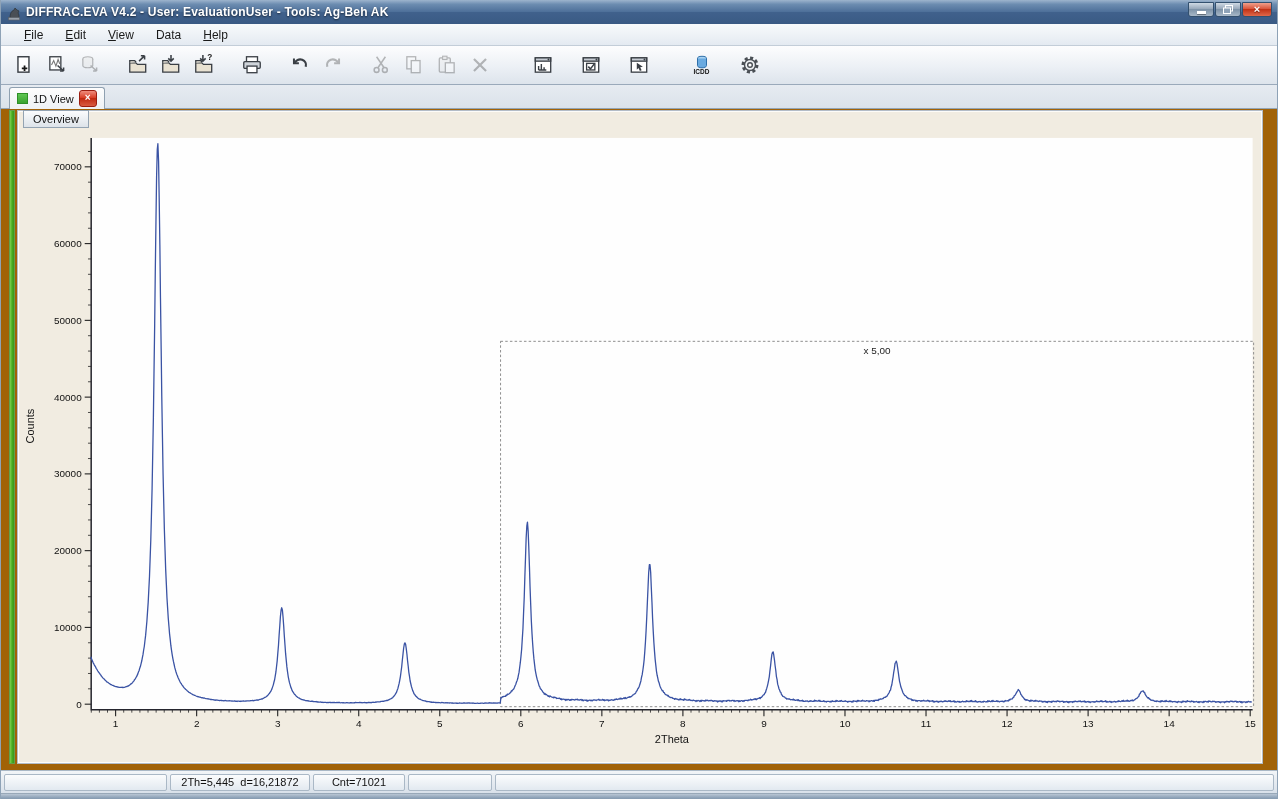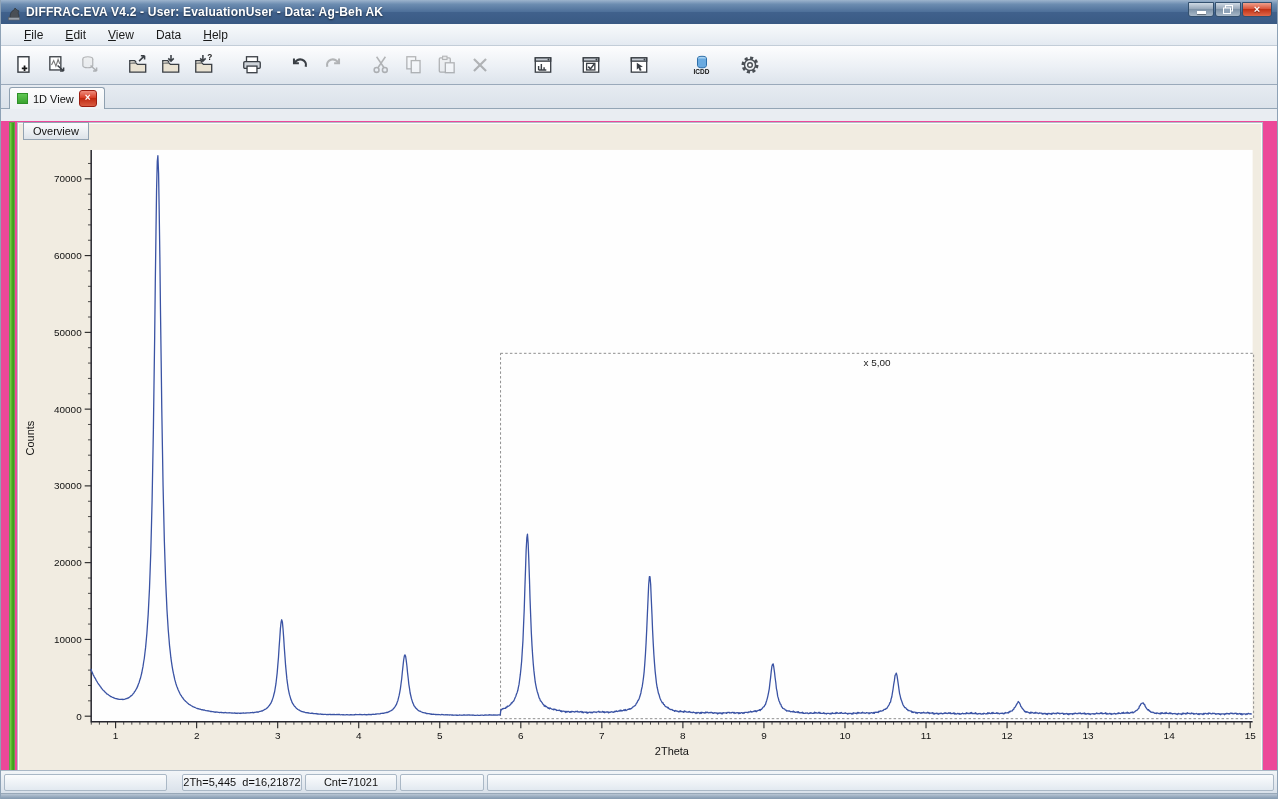--- a/index.html
+++ b/index.html
@@ -38,21 +38,21 @@
     background:linear-gradient(180deg,#e6ebf1,#dbe2ea);border-bottom:1px solid #93a5b5;box-sizing:border-box;}
   .doctab{position:absolute;left:8px;top:2px;height:22px;display:flex;align-items:center;gap:5px;
     padding:0 7px;background:linear-gradient(180deg,#fdfdfd,#eef1f4);
     border:1px solid #8fa0b0;border-bottom:none;border-radius:3px 3px 0 0;box-sizing:border-box;}
   .tabsq{width:11px;height:11px;background:linear-gradient(180deg,#5ec653,#3aa32f);border:1px solid #2e8f28;box-sizing:border-box;}
   .doctab .lbl{font-size:11px;color:#111;}
   .tabclose{width:16px;height:15px;border:1px solid #9b1d10;border-radius:3px;
     background:linear-gradient(180deg,#ef8d7d,#d93f27 45%,#c02a12 50%,#d95b41);
     color:#fff;font-size:10px;font-weight:bold;line-height:13px;text-align:center;}
   
-  .client{position:absolute;left:0;top:121px;width:100%;height:661px;background:#ec4899;}
+  .client{position:absolute;left:0;top:109px;width:100%;height:661px;background:#a16207;}
   .greenbar{position:absolute;left:8px;top:1px;width:6px;height:654px;
     background:linear-gradient(90deg,#7ed24f,#46ab20 55%,#3c961b);border:1px solid #62a04a;box-sizing:border-box;}
   .overviewtab{position:absolute;left:22px;top:1px;height:18px;padding:0 9px;z-index:3;
     background:linear-gradient(180deg,#fbfcfd,#dde3e9);border:1px solid #93a3b2;box-sizing:border-box;
     font-size:11px;color:#111;line-height:16px;}
   .panel{position:absolute;left:16px;top:1px;width:1246px;height:654px;background:#f1ece1;
     border:1px solid #b3bcc7;box-sizing:border-box;box-shadow:inset 0 0 0 1px #fdfcf9;}
   #chart{display:block;}
   #chart text{font-family:"Liberation Sans",sans-serif;}
   
@@ -69,21 +69,21 @@
 </head>
 <body>
 
 <div class="win">
 
   <div class="titlebar">
     <svg class="appicon" width="16" height="16" viewBox="0 0 16 16">
       <path d="M4 13c0-4 1-7 4-8l1-2 2 2 2 1-1 2c1 1 1 3 1 5z" fill="#4a4f55" stroke="#2e3338" stroke-width=".7"></path>
       <rect x="2.5" y="12.5" width="11" height="2.5" fill="#9aa2ab" stroke="#5a6066" stroke-width=".6"></rect>
     </svg>
-    <span class="title">DIFFRAC.EVA V4.2 - User: EvaluationUser - Data: Ag-Beh AK</span>
+    <span class="title">DIFFRAC.EVA V4.2 - User: EvaluationUser - Tools: Ag-Beh AK</span>
     <div class="winbtns">
       <div class="wbtn">
           <span class="minbar"></span>
         </div>
       <div class="wbtn">
         <svg width="10" height="9" viewBox="0 0 10 9">
           <rect x="2.5" y="0.5" width="7" height="5.5" fill="none" stroke="#fff"></rect>
           <rect x="0.5" y="3" width="7" height="5.5" fill="#8fa3b8" stroke="#fff"></rect>
         </svg>
       </div>
@@ -465,19 +465,19 @@
           <path d="M88.5 137V710.5M87.8 710.5H1253.5" stroke="#26262e" stroke-width="1.5" fill="none"></path>
           <text x="31" y="426" transform="rotate(-90 31 426)" text-anchor="middle" font-size="11" fill="#111">Counts</text>
           <text x="671" y="744" text-anchor="middle" font-size="11" fill="#111">2Theta</text>
           <polyline points="88.5,657.4 88.5,658.8 89.1,660.2 89.8,661.8 90.4,663.3 91.1,664.5 91.7,665.8 92.4,666.9 93.0,667.9 93.7,669.3 94.3,670.2 95.0,671.5 95.6,672.5 96.3,673.3 96.9,674.2 97.6,675.2 98.2,675.9 98.9,677.1 99.5,677.7 100.2,678.6 100.8,679.2 101.5,679.8 102.1,680.4 102.8,681.3 103.4,681.7 104.1,682.6 104.7,682.8 105.4,683.3 106.0,683.8 106.7,684.2 107.3,684.6 108.0,685.3 108.6,685.4 109.3,685.8 109.9,686.1 110.6,686.2 111.2,686.7 111.9,686.9 112.5,687.2 113.2,687.4 113.8,687.5 114.5,687.5 115.1,687.9 115.8,687.8 116.4,688.2 117.1,688.2 117.7,688.2 118.4,688.1 119.0,688.2 119.7,687.9 120.3,688.4 121.0,688.1 121.6,688.1 122.3,687.9 122.9,687.7 123.6,687.4 124.2,687.4 124.9,686.9 125.5,686.9 126.2,686.4 126.8,685.9 127.5,685.5 128.1,684.9 128.8,684.4 129.4,684.0 130.1,683.2 130.7,682.4 131.4,681.6 132.0,680.4 132.7,679.7 133.3,678.5 134.0,677.4 134.6,676.1 135.3,674.6 135.9,672.7 136.6,671.2 137.2,668.9 137.9,667.0 138.5,664.5 139.2,661.7 139.8,658.5 140.5,655.1 141.1,650.9 141.8,646.9 142.4,641.6 143.1,636.0 143.7,629.3 144.4,621.6 145.0,612.7 145.7,602.6 146.3,590.4 147.0,576.6 147.6,559.9 148.3,540.0 148.9,516.7 149.6,488.7 150.2,455.9 150.9,417.5 151.5,373.0 152.2,323.3 152.8,270.8 153.5,219.1 154.1,176.2 154.8,148.5 155.4,142.8 156.1,160.1 156.7,196.5 157.4,244.4 158.0,297.4 158.7,348.7 159.3,396.2 160.0,437.8 160.6,473.6 161.3,503.8 161.9,529.5 162.6,550.8 163.2,569.3 163.9,584.6 164.5,597.9 165.2,609.1 165.8,618.6 166.5,626.8 167.1,634.2 167.8,640.3 168.4,646.1 169.1,651.0 169.7,655.0 170.4,659.0 171.0,662.1 171.7,665.2 172.3,668.1 173.0,670.6 173.6,672.7 174.3,674.9 174.9,676.2 175.6,678.2 176.2,679.5 176.9,681.0 177.5,682.3 178.2,683.6 178.8,684.3 179.5,685.6 180.1,686.2 180.8,687.3 181.4,688.2 182.1,688.9 182.7,689.6 183.4,690.3 184.0,690.6 184.7,691.5 185.3,691.9 186.0,692.5 186.6,693.2 187.3,693.4 187.9,693.8 188.6,694.3 189.3,694.6 189.9,695.1 190.6,695.6 191.2,695.6 191.9,696.1 192.5,696.1 193.2,696.5 193.8,696.8 194.5,697.1 195.1,697.2 195.8,697.7 196.4,697.5 197.1,697.9 197.7,697.9 198.4,698.2 199.0,698.4 199.7,698.7 200.3,698.5 201.0,698.9 201.6,698.7 202.3,699.0 202.9,699.2 203.6,699.4 204.2,699.5 204.9,699.6 205.5,699.5 206.2,699.8 206.8,699.9 207.5,700.0 208.1,700.3 208.8,700.2 209.4,700.3 210.1,700.4 210.7,700.4 211.4,700.6 212.0,700.9 212.7,700.7 213.3,701.1 214.0,700.8 214.6,700.9 215.3,701.0 215.9,701.2 216.6,701.1 217.2,701.5 217.9,701.1 218.5,701.3 219.2,701.2 219.8,701.3 220.5,701.4 221.1,701.6 221.8,701.3 222.4,701.6 223.1,701.3 223.7,701.4 224.4,701.6 225.0,701.6 225.7,701.7 226.3,701.7 227.0,701.5 227.6,701.6 228.3,701.7 228.9,701.7 229.6,702.0 230.2,701.8 230.9,701.9 231.5,701.9 232.2,701.8 232.8,701.8 233.5,702.2 234.1,701.9 234.8,702.3 235.4,701.9 236.1,702.0 236.7,701.9 237.4,702.1 238.0,702.0 238.7,702.3 239.3,701.9 240.0,702.0 240.6,701.8 241.3,701.8 241.9,701.9 242.6,702.0 243.2,701.8 243.9,701.9 244.5,701.6 245.2,701.6 245.8,701.7 246.5,701.6 247.1,701.7 247.8,701.7 248.4,701.5 249.1,701.4 249.7,701.4 250.4,701.2 251.0,701.6 251.7,701.3 252.3,701.3 253.0,701.1 253.6,701.0 254.3,700.8 254.9,701.1 255.6,700.7 256.2,700.9 256.9,700.5 257.5,700.3 258.2,700.1 258.8,700.0 259.5,699.7 260.1,699.8 260.8,699.2 261.4,699.1 262.1,698.6 262.7,698.2 263.4,697.9 264.0,697.5 264.7,696.9 265.3,696.5 266.0,695.7 266.6,694.8 267.3,694.2 267.9,693.1 268.6,692.3 269.2,691.0 269.9,689.4 270.5,687.6 271.2,685.6 271.8,683.0 272.5,680.5 273.1,676.8 273.8,672.7 274.4,667.5 275.1,661.3 275.7,653.8 276.4,645.7 277.0,635.9 277.7,626.4 278.3,617.2 279.0,610.7 279.6,608.3 280.3,610.7 280.9,617.1 281.6,626.5 282.2,636.1 282.9,645.7 283.5,654.1 284.2,661.3 284.8,667.6 285.5,672.8 286.1,677.0 286.8,680.6 287.4,683.4 288.1,685.6 288.7,687.9 289.4,689.4 290.0,691.2 290.7,692.5 291.4,693.5 292.0,694.4 292.7,695.3 293.3,695.7 294.0,696.8 294.6,697.2 295.3,697.9 295.9,698.3 296.6,698.6 297.2,698.9 297.9,699.5 298.5,699.6 299.2,700.2 299.8,700.3 300.5,700.4 301.1,700.7 301.8,700.8 302.4,700.9 303.1,701.4 303.7,701.4 304.4,701.5 305.0,701.7 305.7,701.5 306.3,701.8 307.0,701.8 307.6,702.0 308.3,702.1 308.9,702.2 309.6,702.0 310.2,702.3 310.9,702.0 311.5,702.4 312.2,702.5 312.8,702.5 313.5,702.5 314.1,702.6 314.8,702.3 315.4,702.8 316.1,702.7 316.7,702.9 317.4,702.9 318.0,702.9 318.7,702.8 319.3,703.1 320.0,702.9 320.6,703.2 321.3,703.3 321.9,703.1 322.6,703.2 323.2,703.1 323.9,703.1 324.5,703.4 325.2,703.4 325.8,703.3 326.5,703.5 327.1,703.1 327.8,703.3 328.4,703.3 329.1,703.3 329.7,703.4 330.4,703.5 331.0,703.2 331.7,703.4 332.3,703.1 333.0,703.4 333.6,703.4 334.3,703.4 334.9,703.3 335.6,703.5 336.2,703.1 336.9,703.5 337.5,703.3 338.2,703.5 338.8,703.6 339.5,703.5 340.1,703.4 340.8,703.6 341.4,703.4 342.1,703.6 342.7,703.7 343.4,703.6 344.0,703.7 344.7,703.5 345.3,703.5 346.0,703.7 346.6,703.7 347.3,703.6 347.9,703.8 348.6,703.4 349.2,703.6 349.9,703.5 350.5,703.6 351.2,703.6 351.8,703.7 352.5,703.4 353.1,703.6 353.8,703.2 354.4,703.5 355.1,703.5 355.7,703.5 356.4,703.4 357.0,703.5 357.7,703.2 358.3,703.4 359.0,703.3 359.6,703.4 360.3,703.6 360.9,703.5 361.6,703.4 362.2,703.4 362.9,703.3 363.5,703.4 364.2,703.6 364.8,703.4 365.5,703.6 366.1,703.3 366.8,703.3 367.4,703.3 368.1,703.4 368.7,703.3 369.4,703.6 370.0,703.1 370.7,703.2 371.3,703.0 372.0,703.1 372.6,703.1 373.3,703.2 373.9,702.8 374.6,703.0 375.2,702.6 375.9,702.7 376.5,702.7 377.2,702.6 377.8,702.6 378.5,702.6 379.1,702.2 379.8,702.2 380.4,702.1 381.1,702.0 381.7,702.2 382.4,701.9 383.0,701.7 383.7,701.6 384.3,701.3 385.0,701.2 385.6,701.3 386.3,700.8 386.9,700.9 387.6,700.3 388.2,700.0 388.9,699.6 389.5,699.4 390.2,698.8 390.8,698.6 391.5,697.6 392.1,697.1 392.8,696.1 393.5,695.1 394.1,694.1 394.8,693.0 395.4,691.1 396.1,689.5 396.7,686.9 397.4,684.2 398.0,681.1 398.7,677.1 399.3,672.5 400.0,667.2 400.6,660.9 401.3,654.6 401.9,648.9 402.6,644.7 403.2,643.5 403.9,644.9 404.5,649.1 405.2,654.7 405.8,661.0 406.5,667.0 407.1,672.8 407.8,677.2 408.4,681.5 409.1,684.5 409.7,687.2 410.4,689.4 411.0,691.4 411.7,692.8 412.3,694.5 413.0,695.2 413.6,696.3 414.3,697.0 414.9,697.6 415.6,698.3 416.2,699.0 416.9,699.3 417.5,699.9 418.2,699.9 418.8,700.2 419.5,700.6 420.1,700.8 420.8,701.2 421.4,701.4 422.1,701.4 422.7,701.6 423.4,701.8 424.0,701.7 424.7,702.3 425.3,702.2 426.0,702.4 426.6,702.5 427.3,702.5 427.9,702.5 428.6,702.9 429.2,702.7 429.9,703.2 430.5,703.0 431.2,703.1 431.8,703.0 432.5,703.2 433.1,703.1 433.8,703.5 434.4,703.3 435.1,703.5 435.7,703.4 436.4,703.3 437.0,703.4 437.7,703.5 438.3,703.5 439.0,703.6 439.6,703.5 440.3,703.3 440.9,703.5 441.6,703.4 442.2,703.6 442.9,703.7 443.5,703.6 444.2,703.5 444.8,703.6 445.5,703.4 446.1,703.8 446.8,703.6 447.4,703.8 448.1,703.8 448.7,703.7 449.4,703.6 450.0,703.9 450.7,703.7 451.3,704.1 452.0,703.9 452.6,703.9 453.3,703.9 453.9,703.9 454.6,703.8 455.2,704.2 455.9,704.0 456.5,704.1 457.2,704.0 457.8,703.8 458.5,703.9 459.1,704.0 459.8,704.0 460.4,704.1 461.1,704.0 461.7,703.8 462.4,704.0 463.0,703.7 463.7,704.0 464.3,704.0 465.0,704.0 465.6,703.8 466.3,703.9 466.9,703.6 467.6,704.0 468.2,703.8 468.9,704.0 469.5,704.0 470.2,704.0 470.8,703.8 471.5,704.1 472.1,703.8 472.8,704.2 473.4,704.1 474.1,704.1 474.7,704.1 475.4,704.0 476.0,703.9 476.7,704.2 477.3,704.1 478.0,704.1 478.6,704.2 479.3,703.9 479.9,704.0 480.6,704.0 481.2,704.0 481.9,704.1 482.5,704.1 483.2,703.8 483.8,704.0 484.5,703.7 485.1,703.9 485.8,703.9 486.4,703.9 487.1,703.8 487.7,703.9 488.4,703.5 489.0,703.9 489.7,703.7 490.3,703.9 491.0,703.9 491.6,703.8 492.3,703.7 492.9,703.9 493.6,703.6 494.3,703.9 494.9,703.9 495.6,703.8 496.2,703.9 496.9,703.7 497.5,703.6 498.2,703.8 498.8,703.8 499.5,698.4 500.1,698.7 500.8,697.5 501.4,697.8 502.1,697.3 502.7,697.2 503.4,697.2 504.0,697.2 504.7,695.9 505.3,696.4 506.0,694.9 506.6,695.2 507.3,694.8 507.9,694.5 508.6,693.7 509.2,693.5 509.9,691.7 510.5,691.9 511.2,690.7 511.8,690.2 512.5,689.5 513.1,688.1 513.8,686.3 514.4,685.2 515.1,682.8 515.7,681.4 516.4,679.3 517.0,676.0 517.7,672.9 518.3,668.2 519.0,662.9 519.6,657.1 520.3,649.6 520.9,640.0 521.6,629.1 522.2,613.7 522.9,597.3 523.5,577.3 524.2,556.9 524.8,538.3 525.5,526.1 526.1,522.3 526.8,531.2 527.4,546.3 528.1,567.0 528.7,587.3 529.4,605.8 530.0,621.3 530.7,634.5 531.3,643.9 532.0,653.1 532.6,659.6 533.3,665.5 533.9,670.7 534.6,674.3 535.2,677.3 535.9,680.2 536.5,682.0 537.2,684.3 537.8,686.6 538.5,687.6 539.1,689.6 539.8,690.0 540.4,690.9 541.1,691.9 541.7,693.0 542.4,693.4 543.0,695.0 543.7,694.3 544.3,695.4 545.0,695.2 545.6,695.8 546.3,696.3 546.9,697.2 547.6,696.6 548.2,697.7 548.9,696.7 549.5,697.3 550.2,697.6 550.8,697.9 551.5,698.1 552.1,698.6 552.8,697.8 553.4,698.4 554.1,698.3 554.7,698.4 555.4,699.3 556.0,699.1 556.7,699.1 557.3,699.3 558.0,699.0 558.6,699.2 559.3,700.1 559.9,699.5 560.6,700.6 561.2,699.9 561.9,699.9 562.5,700.0 563.2,700.4 563.8,700.1 564.5,701.3 565.1,700.2 565.8,700.8 566.4,700.3 567.1,700.3 567.7,700.4 568.4,701.1 569.0,700.4 569.7,701.2 570.3,700.2 571.0,700.3 571.6,700.4 572.3,700.4 572.9,700.6 573.6,701.0 574.2,700.2 574.9,700.4 575.5,700.3 576.2,700.0 576.8,701.0 577.5,700.6 578.1,700.8 578.8,700.8 579.4,700.5 580.1,700.3 580.7,701.3 581.4,700.6 582.0,701.7 582.7,701.0 583.3,701.0 584.0,700.9 584.6,701.2 585.3,700.8 585.9,702.1 586.6,701.1 587.2,701.6 587.9,701.1 588.5,700.9 589.2,701.0 589.8,701.6 590.5,701.0 591.1,701.7 591.8,700.9 592.4,700.7 593.1,700.9 593.7,700.6 594.4,701.0 595.0,701.3 595.7,700.7 596.4,700.7 597.0,700.7 597.7,700.0 598.3,701.1 599.0,700.7 599.6,701.0 600.3,700.9 600.9,700.7 601.6,700.2 602.2,701.2 602.9,700.4 603.5,701.6 604.2,701.0 604.8,701.0 605.5,700.7 606.1,701.0 606.8,700.5 607.4,701.7 608.1,700.9 608.7,701.3 609.4,700.9 610.0,700.5 610.7,700.6 611.3,701.0 612.0,700.6 612.6,701.2 613.3,700.6 613.9,700.0 614.6,700.4 615.2,699.7 615.9,700.2 616.5,700.3 617.2,700.0 617.8,699.7 618.5,699.8 619.1,698.8 619.8,699.9 620.4,699.2 621.1,699.7 621.7,699.4 622.4,699.2 623.0,698.5 623.7,699.3 624.3,698.3 625.0,699.4 625.6,698.8 626.3,698.6 626.9,698.2 627.6,698.1 628.2,697.4 628.9,698.2 629.5,697.4 630.2,697.4 630.8,697.0 631.5,695.9 632.1,695.7 632.8,695.3 633.4,694.6 634.1,694.5 634.7,693.6 635.4,692.1 636.0,691.6 636.7,689.7 637.3,689.1 638.0,687.8 638.6,686.0 639.3,683.7 639.9,681.7 640.6,677.7 641.2,675.4 641.9,670.7 642.5,666.3 643.2,660.0 643.8,652.3 644.5,642.2 645.1,631.5 645.8,617.1 646.4,602.8 647.1,586.9 647.7,573.2 648.4,565.1 649.0,565.0 649.7,572.7 650.3,587.2 651.0,602.7 651.6,618.3 652.3,632.2 652.9,642.8 653.6,652.5 654.2,660.1 654.9,666.3 655.5,671.8 656.2,676.0 656.8,678.6 657.5,682.1 658.1,683.4 658.8,686.0 659.4,687.7 660.1,689.3 660.7,690.3 661.4,691.7 662.0,691.4 662.7,693.2 663.3,693.4 664.0,694.6 664.6,695.3 665.3,695.7 665.9,695.6 666.6,696.6 667.2,696.2 667.9,697.4 668.5,697.9 669.2,698.0 669.8,698.4 670.5,698.4 671.1,698.2 671.8,699.1 672.4,699.2 673.1,699.5 673.7,700.2 674.4,699.3 675.0,699.8 675.7,699.7 676.3,699.9 677.0,700.3 677.6,700.7 678.3,699.9 678.9,700.7 679.6,699.6 680.2,700.3 680.9,700.3 681.5,700.6 682.2,700.4 682.8,701.0 683.5,699.7 684.1,700.6 684.8,700.1 685.4,700.6 686.1,700.9 686.7,700.9 687.4,700.5 688.0,701.0 688.7,700.3 689.3,700.9 690.0,701.3 690.6,701.1 691.3,701.6 691.9,701.2 692.6,700.9 693.2,701.4 693.9,701.5 694.5,701.5 695.2,702.4 695.8,701.3 696.5,701.8 697.1,701.3 697.8,701.5 698.5,701.6 699.1,702.3 699.8,701.3 700.4,702.2 701.1,701.0 701.7,701.4 702.4,701.4 703.0,701.6 703.7,701.5 704.3,702.0 705.0,700.8 705.6,701.4 706.3,701.0 706.9,701.2 707.6,701.7 708.2,701.6 708.9,701.3 709.5,701.6 710.2,701.0 710.8,701.3 711.5,701.9 712.1,701.5 712.8,702.2 713.4,701.7 714.1,701.5 714.7,701.6 715.4,701.9 716.0,701.7 716.7,702.8 717.3,701.7 718.0,702.3 718.6,701.7 719.3,701.8 719.9,701.8 720.6,702.5 721.2,701.7 721.9,702.6 722.5,701.4 723.2,701.6 723.8,701.6 724.5,701.7 725.1,701.7 725.8,702.2 726.4,701.2 727.1,701.6 727.7,701.2 728.4,701.1 729.0,701.8 729.7,701.6 730.3,701.5 731.0,701.6 731.6,701.1 732.3,701.1 732.9,701.8 733.6,701.3 734.2,702.3 734.9,701.7 735.5,701.6 736.2,701.5 736.8,701.7 737.5,701.4 738.1,702.6 738.8,701.6 739.4,702.2 740.1,701.6 740.7,701.5 741.4,701.5 742.0,702.1 742.7,701.4 743.3,702.3 744.0,701.2 744.6,701.2 745.3,701.2 745.9,701.1 746.6,701.2 747.2,701.6 747.9,700.8 748.5,700.9 749.2,700.6 749.8,700.1 750.5,700.9 751.1,700.5 751.8,700.6 752.4,700.5 753.1,700.0 753.7,699.6 754.4,700.3 755.0,699.5 755.7,700.5 756.3,699.8 757.0,699.6 757.6,699.1 758.3,699.1 758.9,698.4 759.6,699.4 760.2,698.1 760.9,698.3 761.5,697.3 762.2,696.4 762.8,695.7 763.5,695.5 764.1,693.9 764.8,693.5 765.4,691.3 766.1,689.2 766.7,687.1 767.4,684.1 768.0,681.0 768.7,677.3 769.3,671.9 770.0,666.3 770.6,660.6 771.3,655.0 771.9,653.0 772.6,652.6 773.2,655.9 773.9,660.8 774.5,666.2 775.2,671.2 775.8,677.0 776.5,680.3 777.1,684.9 777.8,687.2 778.4,689.5 779.1,691.1 779.7,692.8 780.4,693.4 781.0,695.7 781.7,695.9 782.3,697.2 783.0,697.5 783.6,697.6 784.3,698.1 784.9,698.9 785.6,698.9 786.2,699.9 786.9,699.7 787.5,699.5 788.2,700.0 788.8,699.6 789.5,700.2 790.1,700.6 790.8,700.5 791.4,700.5 792.1,700.7 792.7,699.8 793.4,700.9 794.0,700.5 794.7,701.1 795.3,701.1 796.0,701.0 796.6,700.4 797.3,701.3 797.9,700.5 798.6,701.7 799.3,701.5 799.9,701.6 800.6,701.4 801.2,701.6 801.9,701.0 802.5,702.2 803.2,701.7 803.8,702.2 804.5,702.2 805.1,701.7 805.8,701.8 806.4,702.0 807.1,701.8 807.7,702.5 808.4,702.4 809.0,701.8 809.7,702.2 810.3,701.4 811.0,701.9 811.6,702.1 812.3,702.1 812.9,701.9 813.6,702.2 814.2,700.9 814.9,701.9 815.5,701.4 816.2,701.9 816.8,702.0 817.5,702.0 818.1,701.2 818.8,702.0 819.4,701.1 820.1,702.2 820.7,702.1 821.4,702.1 822.0,702.1 822.7,702.1 823.3,701.5 824.0,702.4 824.6,702.1 825.3,702.5 825.9,702.8 826.6,702.1 827.2,702.2 827.9,702.2 828.5,702.1 829.2,702.6 829.8,702.8 830.5,702.1 831.1,702.7 831.8,701.6 832.4,702.1 833.1,702.2 833.7,702.3 834.4,702.1 835.0,702.5 835.7,701.2 836.3,702.1 837.0,701.5 837.6,702.0 838.3,702.1 838.9,702.2 839.6,701.5 840.2,702.1 840.9,701.2 841.5,702.0 842.2,702.2 842.8,702.1 843.5,702.3 844.1,702.1 844.8,701.6 845.4,702.2 846.1,702.1 846.7,702.3 847.4,703.0 848.0,702.1 848.7,702.4 849.3,702.1 850.0,702.1 850.6,702.4 851.3,702.9 851.9,702.0 852.6,702.8 853.2,701.6 853.9,702.0 854.5,702.0 855.2,702.2 855.8,702.0 856.5,702.6 857.1,701.2 857.8,702.0 858.4,701.3 859.1,701.7 859.7,702.0 860.4,702.0 861.0,701.5 861.7,701.9 862.3,701.0 863.0,701.6 863.6,701.9 864.3,701.7 864.9,702.1 865.6,701.8 866.2,701.4 866.9,701.7 867.5,701.7 868.2,701.7 868.8,702.6 869.5,701.6 870.1,702.0 870.8,701.5 871.4,701.5 872.1,701.6 872.7,702.2 873.4,701.3 874.0,702.2 874.7,700.9 875.3,701.1 876.0,701.0 876.6,701.1 877.3,700.9 877.9,701.4 878.6,700.1 879.2,700.5 879.9,699.8 880.5,699.7 881.2,700.0 881.8,699.8 882.5,699.3 883.1,699.3 883.8,698.2 884.4,698.1 885.1,698.2 885.7,697.3 886.4,697.5 887.0,696.4 887.7,695.3 888.3,694.4 889.0,693.3 889.6,691.6 890.3,690.9 890.9,687.7 891.6,685.5 892.2,681.6 892.9,677.5 893.5,673.0 894.2,669.1 894.8,664.3 895.5,663.0 896.1,661.8 896.8,664.4 897.4,668.3 898.1,673.1 898.7,677.6 899.4,682.3 900.0,684.6 900.7,687.8 901.4,689.6 902.0,691.2 902.7,693.3 903.3,694.5 904.0,695.4 904.6,696.4 905.3,696.5 905.9,697.0 906.6,698.2 907.2,698.1 907.9,699.4 908.5,699.3 909.2,699.5 909.8,699.6 910.5,700.0 911.1,699.8 911.8,701.3 912.4,700.5 913.1,701.3 913.7,700.9 914.4,700.9 915.0,700.9 915.7,701.8 916.3,701.2 917.0,702.3 917.6,701.4 918.3,701.5 918.9,701.5 919.6,701.4 920.2,701.6 920.9,702.2 921.5,701.5 922.2,701.8 922.8,701.5 923.5,701.0 924.1,701.8 924.8,701.6 925.4,701.8 926.1,701.9 926.7,701.5 927.4,701.1 928.0,701.9 928.7,701.2 929.3,702.4 930.0,702.0 930.6,702.0 931.3,701.8 931.9,702.0 932.6,701.4 933.2,702.8 933.9,702.1 934.5,702.8 935.2,702.4 935.8,702.1 936.5,702.0 937.1,702.7 937.8,702.1 938.4,703.1 939.1,702.5 939.7,702.3 940.4,702.3 941.0,702.0 941.7,702.2 942.3,702.7 943.0,702.3 943.6,702.3 944.3,702.2 944.9,701.4 945.6,702.2 946.2,701.9 946.9,702.3 947.5,702.3 948.2,702.1 948.8,701.5 949.5,702.2 950.1,701.4 950.8,702.6 951.4,702.3 952.1,702.4 952.7,702.1 953.4,702.3 954.0,701.6 954.7,702.9 955.3,702.2 956.0,702.9 956.6,702.7 957.3,702.3 957.9,702.2 958.6,702.7 959.2,702.3 959.9,703.2 960.5,702.8 961.2,702.4 961.8,702.7 962.5,702.0 963.1,702.3 963.8,702.7 964.4,702.5 965.1,702.5 965.7,702.6 966.4,701.5 967.0,702.4 967.7,701.9 968.3,702.3 969.0,702.4 969.6,702.3 970.3,701.6 970.9,702.3 971.6,701.3 972.2,702.5 972.9,702.3 973.5,702.4 974.2,702.2 974.8,702.3 975.5,701.6 976.1,702.7 976.8,702.2 977.4,702.8 978.1,702.9 978.7,702.4 979.4,702.3 980.0,702.6 980.7,702.3 981.3,703.0 982.0,703.0 982.6,702.4 983.3,702.9 983.9,702.0 984.6,702.3 985.2,702.6 985.9,702.6 986.5,702.4 987.2,702.8 987.8,701.5 988.5,702.3 989.1,701.7 989.8,702.2 990.4,702.3 991.1,702.4 991.7,701.6 992.4,702.3 993.0,701.2 993.7,702.2 994.3,702.1 995.0,702.2 995.6,702.2 996.3,702.2 996.9,701.4 997.6,702.3 998.2,701.9 998.9,702.4 999.5,702.7 1000.2,702.1 1000.8,702.1 1001.5,702.1 1002.2,701.8 1002.8,702.3 1003.5,702.6 1004.1,701.9 1004.8,702.5 1005.4,701.3 1006.1,701.6 1006.7,701.6 1007.4,701.7 1008.0,701.4 1008.7,701.8 1009.3,700.2 1010.0,700.8 1010.6,699.9 1011.3,700.0 1011.9,699.8 1012.6,699.6 1013.2,698.3 1013.9,698.2 1014.5,696.3 1015.2,696.1 1015.8,695.0 1016.5,693.7 1017.1,692.7 1017.8,691.5 1018.4,690.3 1019.1,691.1 1019.7,691.8 1020.4,693.2 1021.0,695.2 1021.7,695.8 1022.3,697.1 1023.0,697.8 1023.6,698.4 1024.3,699.4 1024.9,700.4 1025.6,700.1 1026.2,701.3 1026.9,700.4 1027.5,700.9 1028.2,701.0 1028.8,701.5 1029.5,701.4 1030.1,702.3 1030.8,701.0 1031.4,701.8 1032.1,701.1 1032.7,701.5 1033.4,701.8 1034.0,702.1 1034.7,701.5 1035.3,702.1 1036.0,701.1 1036.6,701.6 1037.3,701.9 1037.9,701.8 1038.6,702.3 1039.2,702.2 1039.9,701.7 1040.5,702.0 1041.2,702.0 1041.8,702.0 1042.5,703.0 1043.1,702.2 1043.8,702.7 1044.4,702.3 1045.1,702.2 1045.7,702.3 1046.4,703.1 1047.0,702.4 1047.7,703.4 1048.3,702.2 1049.0,702.5 1049.6,702.3 1050.3,702.6 1050.9,702.4 1051.6,703.2 1052.2,702.0 1052.9,702.6 1053.5,701.9 1054.2,702.0 1054.8,702.4 1055.5,702.5 1056.1,702.2 1056.8,702.6 1057.4,701.7 1058.1,701.8 1058.7,702.2 1059.4,701.9 1060.0,702.7 1060.7,702.4 1061.3,702.1 1062.0,702.2 1062.6,702.2 1063.3,702.0 1063.9,703.2 1064.6,702.4 1065.2,703.0 1065.9,702.5 1066.5,702.4 1067.2,702.3 1067.8,703.1 1068.5,702.4 1069.1,703.6 1069.8,702.5 1070.4,702.6 1071.1,702.5 1071.7,702.6 1072.4,702.5 1073.0,703.3 1073.7,702.3 1074.3,702.7 1075.0,702.2 1075.6,701.9 1076.3,702.4 1076.9,702.5 1077.6,702.3 1078.2,702.6 1078.9,702.0 1079.5,701.8 1080.2,702.3 1080.8,701.8 1081.5,702.7 1082.1,702.4 1082.8,702.3 1083.4,702.2 1084.1,702.3 1084.7,701.8 1085.4,703.1 1086.0,702.3 1086.7,703.0 1087.3,702.6 1088.0,702.4 1088.6,702.3 1089.3,703.0 1089.9,702.4 1090.6,703.5 1091.2,702.7 1091.9,702.7 1092.5,702.6 1093.2,702.5 1093.8,702.5 1094.5,703.2 1095.1,702.5 1095.8,702.8 1096.4,702.4 1097.1,701.8 1097.7,702.4 1098.4,702.3 1099.0,702.4 1099.7,702.6 1100.3,702.2 1101.0,701.7 1101.6,702.3 1102.3,701.6 1102.9,702.6 1103.6,702.4 1104.3,702.4 1104.9,702.1 1105.6,702.3 1106.2,701.6 1106.9,702.9 1107.5,702.2 1108.2,703.0 1108.8,702.6 1109.5,702.4 1110.1,702.1 1110.8,702.8 1111.4,702.2 1112.1,703.3 1112.7,702.7 1113.4,702.6 1114.0,702.6 1114.7,702.2 1115.3,702.3 1116.0,702.9 1116.6,702.5 1117.3,702.6 1117.9,702.5 1118.6,701.6 1119.2,702.3 1119.9,701.9 1120.5,702.2 1121.2,702.4 1121.8,702.1 1122.5,701.4 1123.1,702.1 1123.8,701.1 1124.4,702.2 1125.1,701.9 1125.7,702.0 1126.4,701.7 1127.0,701.8 1127.7,700.9 1128.3,702.1 1129.0,701.4 1129.6,702.1 1130.3,701.9 1130.9,701.5 1131.6,701.2 1132.2,701.5 1132.9,700.8 1133.5,701.7 1134.2,701.2 1134.8,700.7 1135.5,700.5 1136.1,699.6 1136.8,699.3 1137.4,699.2 1138.1,698.4 1138.7,697.7 1139.4,697.0 1140.0,694.8 1140.7,694.5 1141.3,692.8 1142.0,692.4 1142.6,692.0 1143.3,692.0 1143.9,691.7 1144.6,693.3 1145.2,693.3 1145.9,695.5 1146.5,696.3 1147.2,697.4 1147.8,698.0 1148.5,698.8 1149.1,698.4 1149.8,699.9 1150.4,699.7 1151.1,700.7 1151.7,701.1 1152.4,700.9 1153.0,701.0 1153.7,701.4 1154.3,701.1 1155.0,702.0 1155.6,702.2 1156.3,701.9 1156.9,702.4 1157.6,701.6 1158.2,701.9 1158.9,702.2 1159.5,702.3 1160.2,702.3 1160.8,702.8 1161.5,701.5 1162.1,702.3 1162.8,701.6 1163.4,702.1 1164.1,702.3 1164.7,702.5 1165.4,701.7 1166.0,702.4 1166.7,701.2 1167.3,702.1 1168.0,702.1 1168.6,702.3 1169.3,702.3 1169.9,702.4 1170.6,701.5 1171.2,702.4 1171.9,702.0 1172.5,702.4 1173.2,702.9 1173.8,702.4 1174.5,702.5 1175.1,702.5 1175.8,702.2 1176.4,702.7 1177.1,703.1 1177.7,702.6 1178.4,703.3 1179.0,702.3 1179.7,702.5 1180.3,702.6 1181.0,702.8 1181.6,702.7 1182.3,703.4 1182.9,702.0 1183.6,702.8 1184.2,702.0 1184.9,702.3 1185.5,702.5 1186.2,702.8 1186.8,702.1 1187.5,702.7 1188.1,701.5 1188.8,702.2 1189.4,702.2 1190.1,702.3 1190.7,702.5 1191.4,702.6 1192.0,701.8 1192.7,702.4 1193.3,702.1 1194.0,702.3 1194.6,703.1 1195.3,702.5 1195.9,702.7 1196.6,702.5 1197.2,702.3 1197.9,702.6 1198.5,703.2 1199.2,702.6 1199.8,703.5 1200.5,702.4 1201.1,702.7 1201.8,702.6 1202.4,702.8 1203.1,702.7 1203.7,703.5 1204.4,702.2 1205.0,702.9 1205.7,702.1 1206.4,702.3 1207.0,702.5 1207.7,702.8 1208.3,702.3 1209.0,702.9 1209.6,701.7 1210.3,702.1 1210.9,702.3 1211.6,702.2 1212.2,702.7 1212.9,702.6 1213.5,702.0 1214.2,702.3 1214.8,702.2 1215.5,702.1 1216.1,703.1 1216.8,702.5 1217.4,702.9 1218.1,702.6 1218.7,702.4 1219.4,702.4 1220.0,703.2 1220.7,702.5 1221.3,703.6 1222.0,702.6 1222.6,702.8 1223.3,702.6 1223.9,702.8 1224.6,702.6 1225.2,703.6 1225.9,702.4 1226.5,703.0 1227.2,702.3 1227.8,702.2 1228.5,702.5 1229.1,702.8 1229.8,702.4 1230.4,702.9 1231.1,702.0 1231.7,702.0 1232.4,702.3 1233.0,702.0 1233.7,702.7 1234.3,702.6 1235.0,702.2 1235.6,702.3 1236.3,702.2 1236.9,701.9 1237.6,703.1 1238.2,702.4 1238.9,703.0 1239.5,702.6 1240.2,702.4 1240.8,702.3 1241.5,703.1 1242.1,702.4 1242.8,703.7 1243.4,702.7 1244.1,702.9 1244.7,702.6 1245.4,702.7 1246.0,702.6 1246.7,703.5 1247.3,702.6 1248.0,703.1 1248.6,702.5 1249.3,702.2 1249.9,702.6 1250.6,702.7 1251.2,702.5 1251.9,703.0 1252.5,702.3" fill="none" stroke="#3a53a4" stroke-width="1.3" stroke-linejoin="round"></polyline>
         </svg>
     </div>
   </div>
 
   <div class="statusbar" id="statusbar">
       <div class="seg" style="width: 163px;"></div>
-      <div class="seg" style="width: 120px; margin-left: 12px;">2Th=5,445  d=16,21872</div>
+      <div class="seg" style="width: 140px;">2Th=5,445  d=16,21872</div>
       <div class="seg" style="width: 92px;">Cnt=71021</div>
       <div class="seg" style="width: 84px;"></div>
       <div class="seg fill"></div>
     </div>
   <div class="bottomframe"></div>
 </div>
 
 </body></html>

